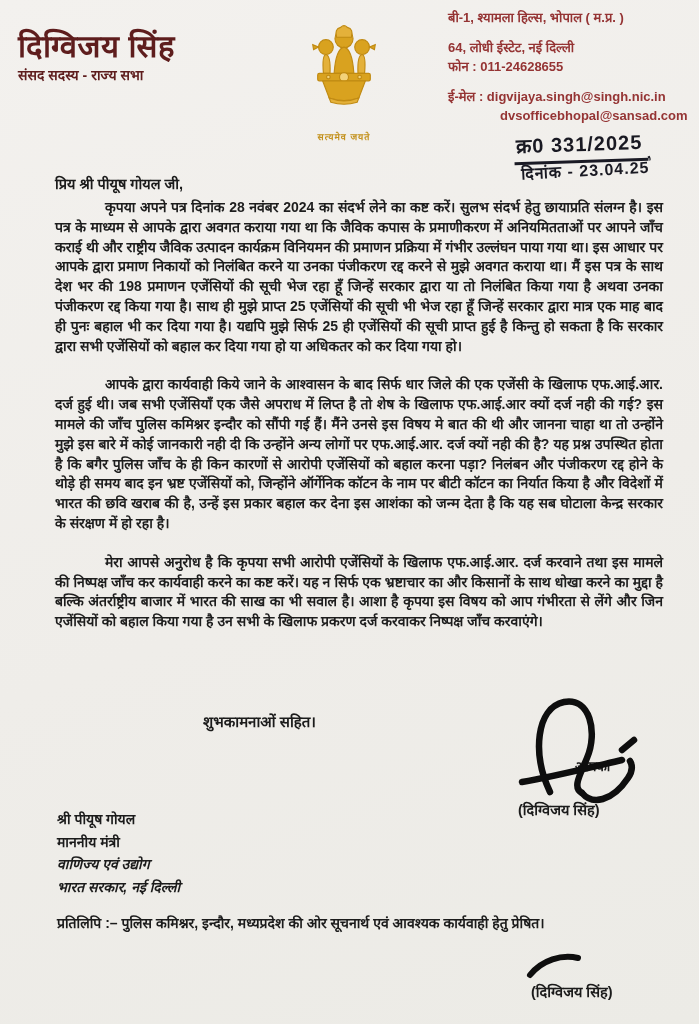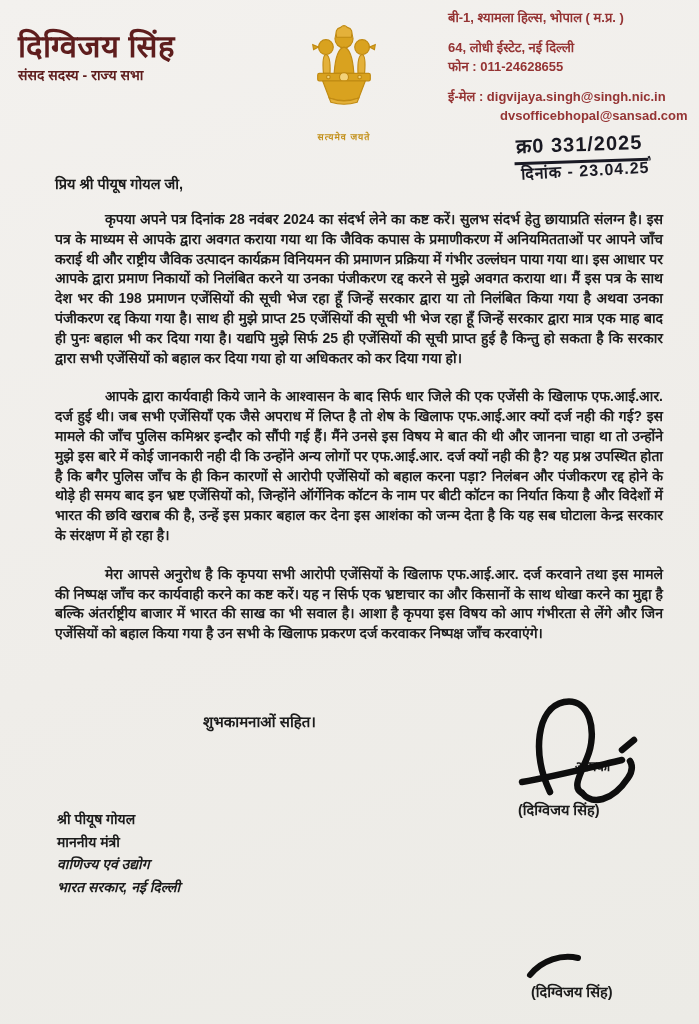--- a/index.html
+++ b/index.html
@@ -27,21 +27,21 @@
 
   
   .hand{color:#191922;font-weight:700;letter-spacing:1px;}
   .ref-number{left:514px;top:130px;font-size:20px;transform:rotate(-2deg);border-bottom:3px solid #1a1a24;padding:0 6px 3px 2px;}
   .date-line{left:521px;top:159px;font-size:16px;transform:rotate(-3deg);}
   .date-flourish{display:inline-block;transform:translateY(-6px) rotate(-18deg);font-weight:700;}
 
   
   .salutation{left:55px;top:162px;font-size:14.5px;font-weight:700;margin-top:11px;}
   .body-text{left:55px;top:194px;width:608px;font-size:14px;line-height:19.8px;text-align:justify;font-weight:600;color:#1d1d1d;}
-  .body-text p{margin:16px 0 19px 0;text-indent:50px;}
+  .body-text p{margin:4px 0 19px 0;text-indent:50px;}
   .closing{left:203px;top:711px;font-size:15px;font-weight:700;}
 
   
   .yours{left:546px;top:757px;font-size:13.5px;font-weight:700;z-index:1;margin-left:29px;}
   .sig-main{left:510px;top:692px;z-index:2;}
   .sig-name{left:518px;top:799px;font-size:14.5px;font-weight:700;z-index:1;}
 
   
   .recipient{left:57px;top:808px;font-size:14px;line-height:22.5px;font-weight:700;}
   .recipient .r-line{font-weight:600;}
@@ -133,20 +133,21 @@
   </div>
   <div class="abs sig-name">(दिग्विजय सिंह)</div>
 
   <div class="abs recipient">
     <div>श्री पीयूष गोयल</div>
     <div class="r-line">माननीय मंत्री</div>
     <div class="r-line it">वाणिज्य एवं उद्योग</div>
     <div class="r-line it">भारत सरकार, नई दिल्ली</div>
   </div>
 
+  <div class="abs copy-line">प्रतिलिपि :– पुलिस कमिश्नर, इन्दौर, मध्यप्रदेश की ओर सूचनार्थ एवं आवश्यक कार्यवाही हेतु प्रेषित।</div>
 
   <div class="abs sig-bottom">
     <svg width="64" height="30" viewBox="0 0 64 30" aria-hidden="true">
       <path d="M8,25 C20,10 40,4 56,8" fill="none" stroke="#0e0e0e" stroke-width="6" stroke-linecap="round"></path>
     </svg>
   </div>
   <div class="abs footer-sig-name">(दिग्विजय सिंह)</div>
 
 </div>
 

